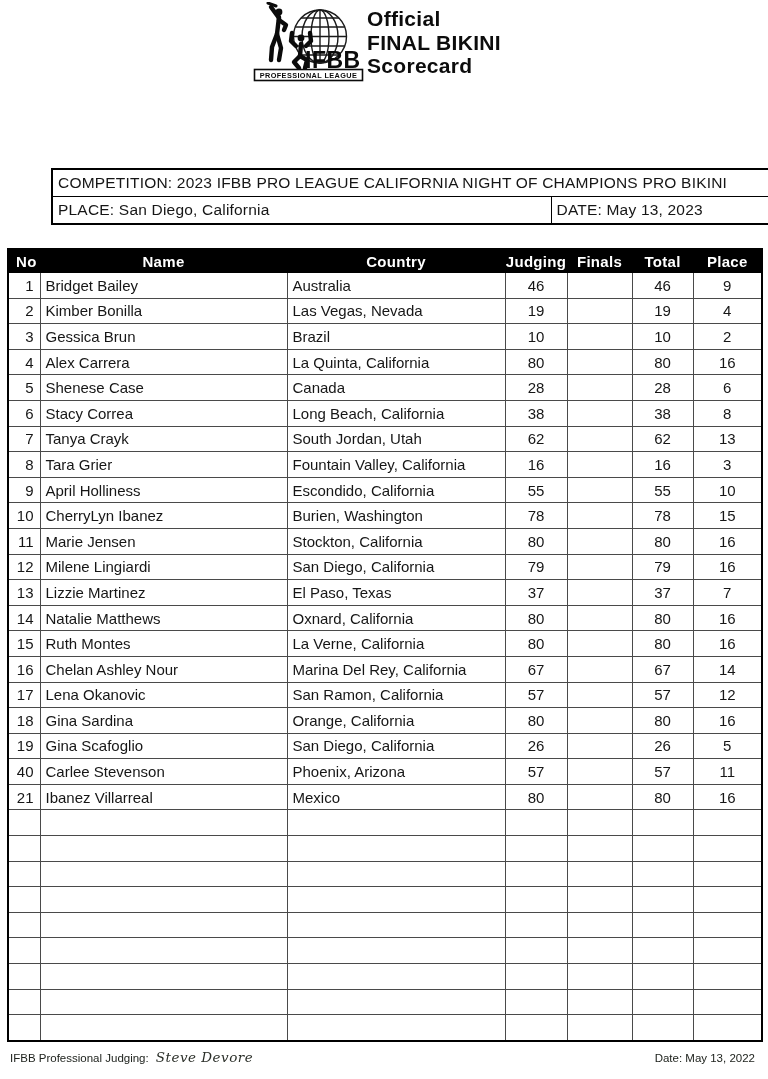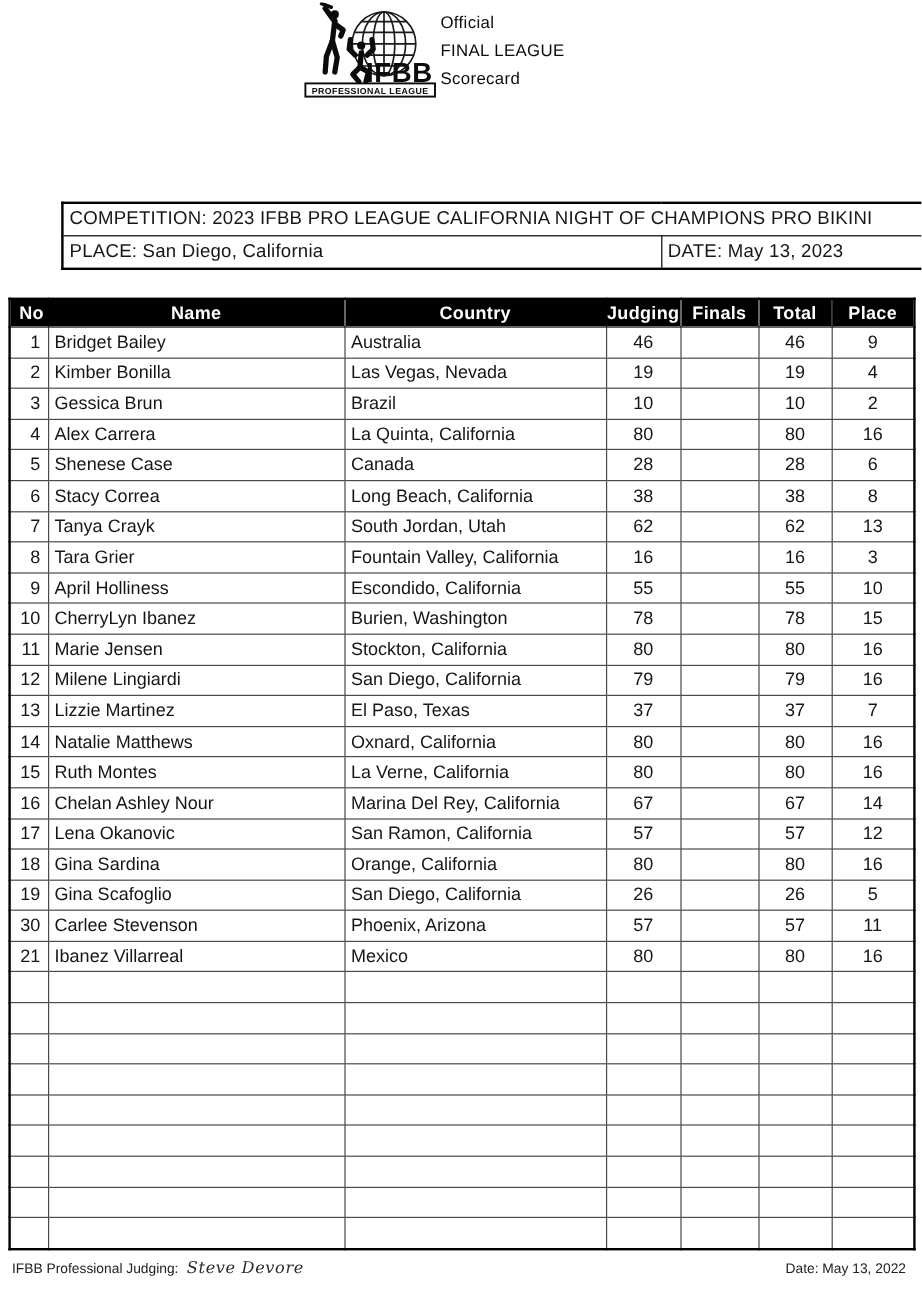--- a/index.html
+++ b/index.html
@@ -6,21 +6,21 @@
   .page {
     position:relative; width:768px; height:1079px; overflow:hidden;
     background:#ffffff; color:#1c1c1c;
     font-family:"Liberation Sans","DejaVu Sans",sans-serif;
   }
 
   
   .logo-svg { position:absolute; left:243px; top:2px; width:150px; height:85px; }
   .brand-text {
     position:absolute; left:367px; top:7px;
-    font-weight:normal; color:#0c0c0c; font-size:14px; line-height:23.5px;
+    font-weight:bold; color:#0c0c0c; font-size:21px; line-height:23.5px;
     letter-spacing:0.3px;
   }
 
   
   .info-table {
     position:absolute; left:6px; top:168px; width:757px;
     border-collapse:collapse; table-layout:fixed;
     border:2px solid #000;
     margin-left:45px;
   }
@@ -110,21 +110,21 @@
     </g>
 
     <text x="62" y="66" font-family="Liberation Sans, sans-serif" font-size="23" font-weight="bold" letter-spacing="0.5" fill="#0b0b0b">IFBB</text>
 
     <rect x="11.5" y="67.5" width="108" height="11" fill="#fff" stroke="#0b0b0b" stroke-width="1.6"></rect>
     <text x="65.5" y="76" text-anchor="middle" font-family="Liberation Sans, sans-serif" font-size="7.3" font-weight="bold" letter-spacing="0.4" fill="#0b0b0b">PROFESSIONAL LEAGUE</text>
   </svg>
 
   <div class="brand-text">
     <div>Official</div>
-    <div>FINAL LEAGUE</div>
+    <div>FINAL BIKINI</div>
     <div>Scorecard</div>
   </div>
 
   <table class="info-table">
     <colgroup>
         <col style="width:499px">
         <col style="width:258px">
       </colgroup>
     <tbody>
         <tr>
@@ -324,21 +324,21 @@
         <tr>
           <td class="c-no">19</td>
           <td class="c-name">Gina Scafoglio</td>
           <td class="c-country">San Diego, California</td>
           <td class="c-judging">26</td>
           <td class="c-finals"></td>
           <td class="c-total">26</td>
           <td class="c-place">5</td>
         </tr>
         <tr>
-          <td class="c-no">30</td>
+          <td class="c-no">40</td>
           <td class="c-name">Carlee Stevenson</td>
           <td class="c-country">Phoenix, Arizona</td>
           <td class="c-judging">57</td>
           <td class="c-finals"></td>
           <td class="c-total">57</td>
           <td class="c-place">11</td>
         </tr>
         <tr>
           <td class="c-no">21</td>
           <td class="c-name">Ibanez Villarreal</td>

